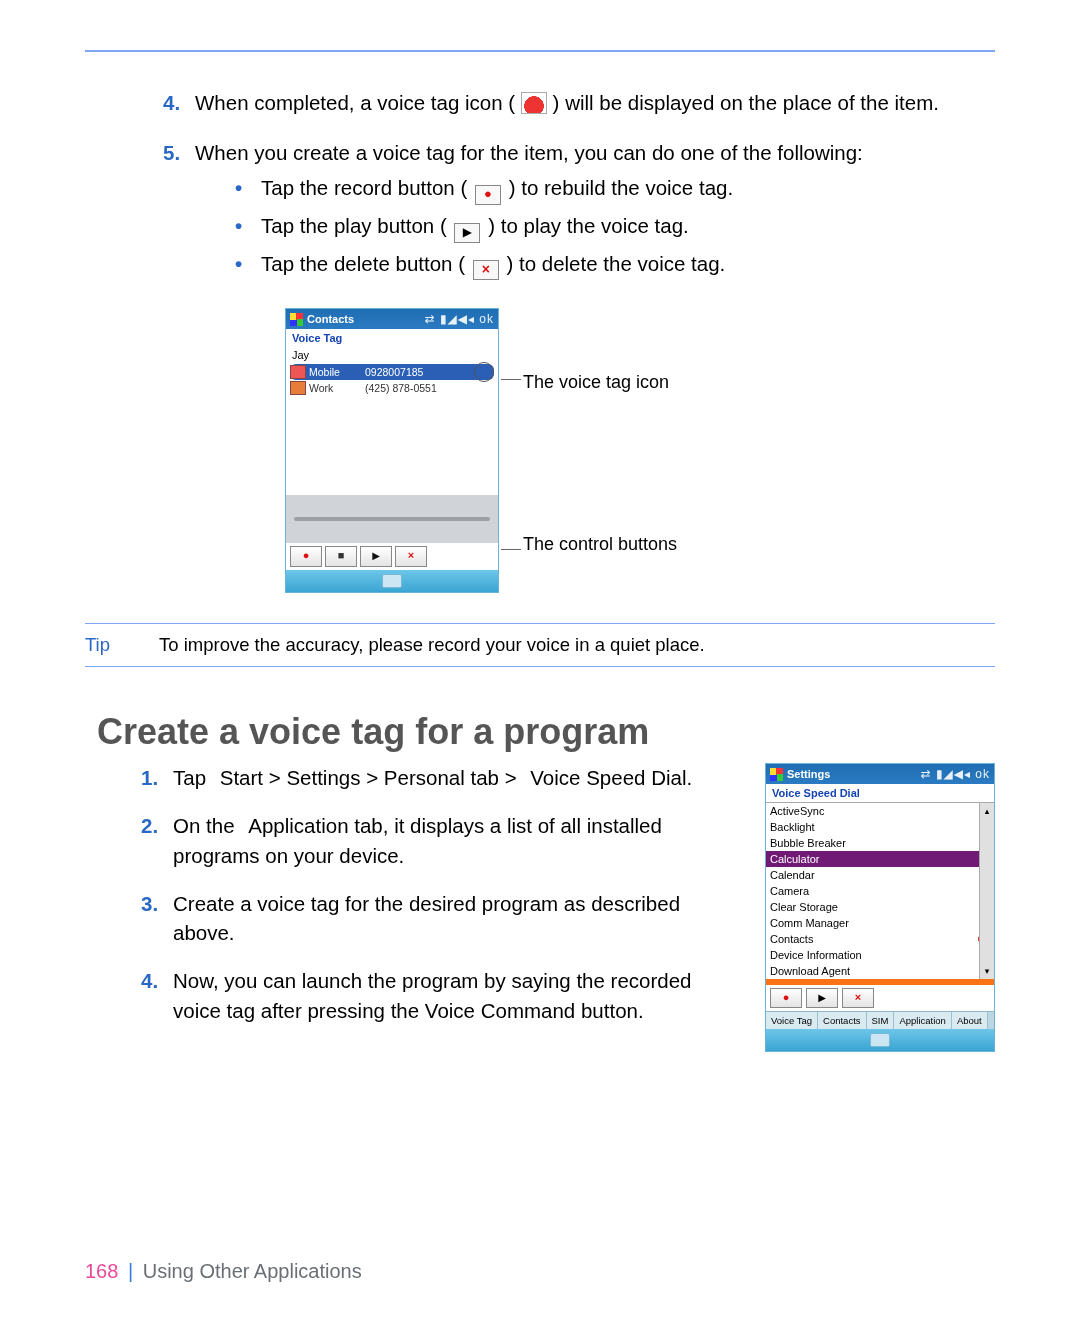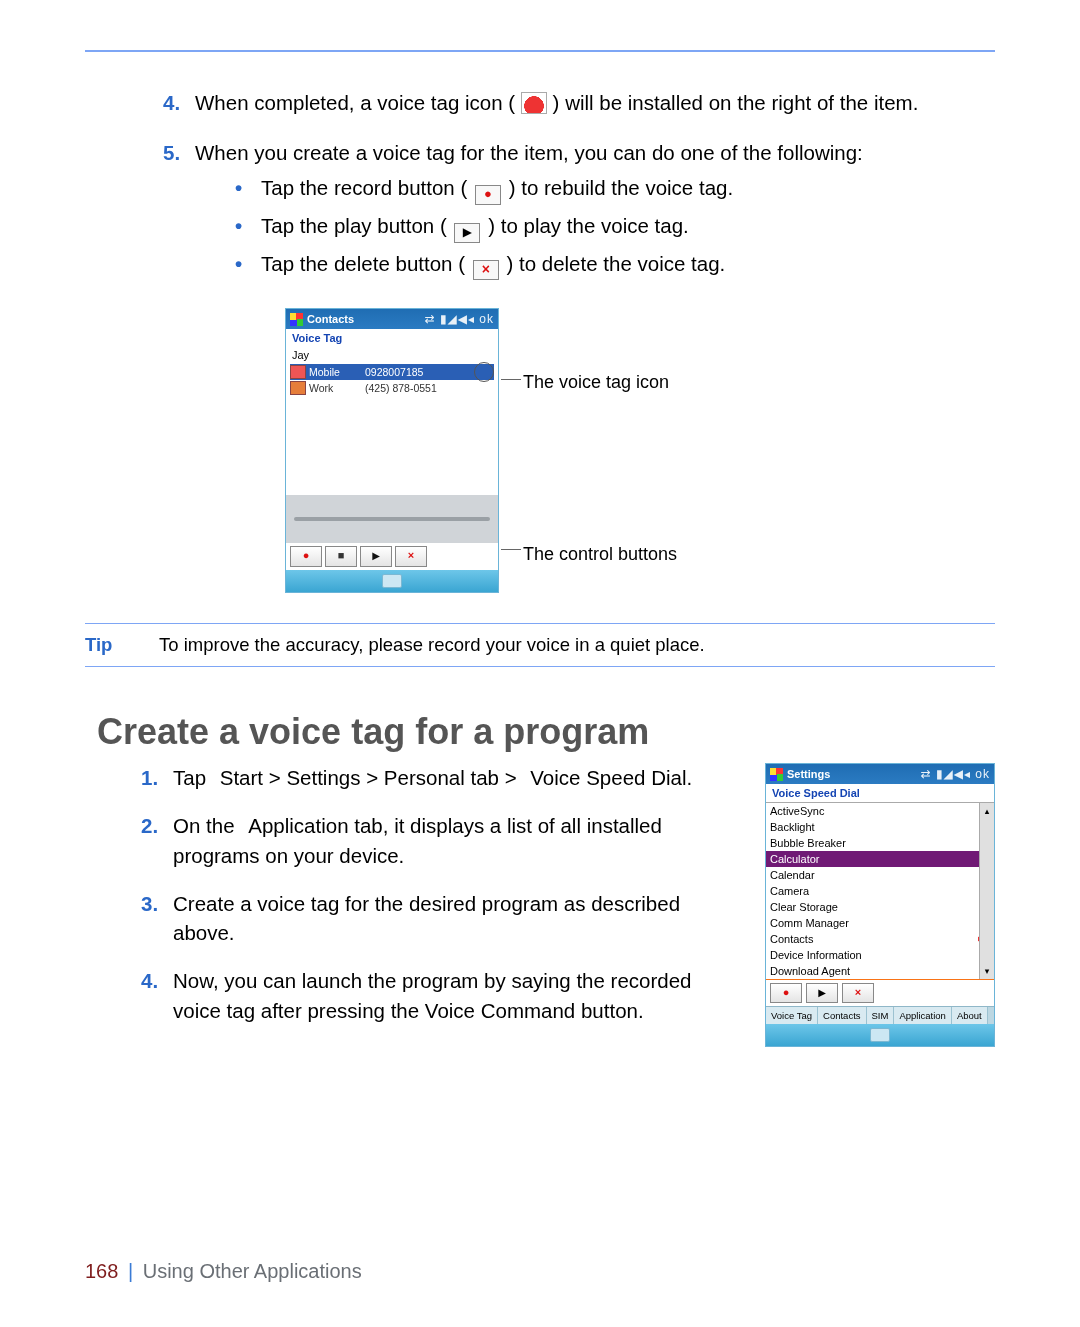--- a/index.html
+++ b/index.html
@@ -82,21 +82,21 @@
     align-items: flex-start;
   }
   .labels-col {
     font-size: 18px;
     line-height: 24px;
     position: relative;
     height: 280px;
     width: 220px;
   }
   .label-a { position: absolute; top: 62px; }
-  .label-b { position: absolute; top: 234px; }
+  .label-b { position: absolute; top: 224px; }
   .lead-line { position:absolute; height:1px; background:#666; }
   
   .device {
     width: 212px; background: #cfe8f6;
     border: 1px solid #6ab4d8;
     font-family: Tahoma, Arial, sans-serif;
   }
   .dev-titlebar {
     background: linear-gradient(#1f6db3,#2b7bc2);
     color: #fff;
@@ -119,21 +119,21 @@
   .dev-owner {
     background:#fff; font-size:11px; padding: 2px 6px; color:#000;
   }
   .dev-list {
     background:#fff; min-height: 130px; padding: 1px 4px 1px 4px;
   }
   .dev-row { display:flex; font-size:10.5px; align-items:center; height:16px; }
   .dev-row .ricon { width:14px;height:12px; margin-right:3px;background:#e55;border:1px solid #844; }
   .dev-row .rlabel { width:56px; color:#333; }
   .dev-row .rnum { flex:1; color:#333; }
-  .dev-row.sel { background:#2a5fb5; color:#fff; }
+  .dev-row.sel { background:#2a5fb5; color:#fff;border-radius:6px; }
   .dev-row.sel .rlabel,.dev-row.sel .rnum{color:#fff;}
   .dev-row .rvoice { width:14px;height:12px; background: radial-gradient(circle,#e33 0 55%, transparent 56%); }
   .voice-circle { display:inline-block;border:1px solid #555; border-radius:50%; padding:0; width:18px;height:18px; margin-left: -2px; margin-top:-1px; text-align:center;}
   .dev-controls {
     background:#fff;
     padding: 3px 4px;
     display:flex; gap:3px;
   }
   .dev-controls .btn {
     width: 30px; height: 19px;
@@ -147,75 +147,75 @@
   .dev-controls .del::after{content:"×";color:#d11;font-weight:700;}
   .dev-footbar { background: linear-gradient(#6dc6e9,#3aa5d2); height:22px; display:flex; align-items:center; justify-content:center; }
   .dev-footbar .kbd { width:18px;height:12px;border:1px solid #7bb8d3;background:#cce7f3;border-radius:2px;}
   .dev-scroll { background:#d0d4d8; height:48px; position:relative; }
   .dev-scroll::before{content:"";position:absolute;left:8px;right:8px;top:22px;height:4px;background:#9aa0a5;border-radius:2px;}
   
   .tip-rule-top { border-top: 1px solid #7ea6f5; }
   .tip-row {
     display:flex; font-size: 18.5px; padding: 10px 0;
   }
-  .tip-label { width: 74px; font-weight:700; color:#2a68c8; }
+  .tip-label { width: 74px; font-weight:400; color:#2a68c8; }
   .tip-rule-bot { border-bottom: 1px solid #7ea6f5; margin-bottom:44px;}
   
   h2.section {
     font-size: 36px; color:#555; font-weight:700; margin: 0 0 10px 12px;
   }
   .two-col {
     display:flex; gap:28px; align-items:flex-start;
   }
   .two-col .left { flex:1; }
   .ol-item-small { margin-bottom: 18px; }
   
   .device2 {
     width: 228px; border:1px solid #6ab4d8; background:#cfe8f6;
     font-family: Tahoma, Arial, sans-serif;
   }
   .app-list {
-    background:#fff; border-top:1px solid #aaa; border-bottom:1px solid #f97316;
+    background:#fff; border-top:1px solid #aaa; border-bottom:6px solid #f97316;
     font-size:11px; line-height:16px;
     position: relative;
   }
   .app-row { display:flex; align-items:center; height:16px; padding:0 4px; }
   .app-row.sel { background:#701a75; color:#fff; }
   .app-row .tag { width:14px;height:12px;margin-left:auto;background:radial-gradient(circle,#e33 0 55%,transparent 56%);}
   .scroll-col { position:absolute; right:0; top:0; bottom:0; width:14px; background:#e0e0e0; border-left:1px solid #aaa;}
   .scroll-col::before{content:"▴";position:absolute;top:0;left:0;right:0;text-align:center;font-size:9px;}
   .scroll-col::after{content:"▾";position:absolute;bottom:0;left:0;right:0;text-align:center;font-size:9px;}
   .dev2-controls { background:#fff; padding:3px 4px; display:flex; gap:4px;}
   .dev2-controls .btn { width:30px;height:18px;border:1px solid #888;background:linear-gradient(#fff,#e4e4e4);text-align:center;font-size:11px;line-height:16px;}
   .dev-tabs {
     background: #bcd7e2; display:flex; font-size:9.5px; border-top:1px solid #8fb7c8;
   }
   .dev-tabs span { padding:3px 5px; border-right:1px solid #9cc2d1; background:#d9eaf1;}
   
   .footer {
     position:absolute; bottom:44px; left:85px;
     font-size:20px;
   }
-  .footer .page-num { color:#7f1d1d; }
+  .footer .page-num { color:#ec4899; }
   .footer .divider { color:#3a7bd5; margin: 0 4px; }
   .footer .chapter { color:#6a6f75; }
 </style>
 </head>
 <body>
 
 <div class="page">
   <div class="top-rule"></div>
 
   <div style="margin-left:78px;">
     <div class="ol-item">
       <div class="ol-num">4.</div>
       <div class="ol-body">
         <span>When completed, a voice tag icon (</span>
         <span class="icon-voice-tag"></span>
-        <span>) will be installed on the right of the item.</span>
+        <span>) will be displayed on the place of the item.</span>
       </div>
     </div>
 
     <div class="ol-item">
       <div class="ol-num">5.</div>
       <div class="ol-body">
         <span>When you create a voice tag for the item, you can do one of the following:</span>
 
         <div class="bullet-list">
           <div class="bullet-row">

